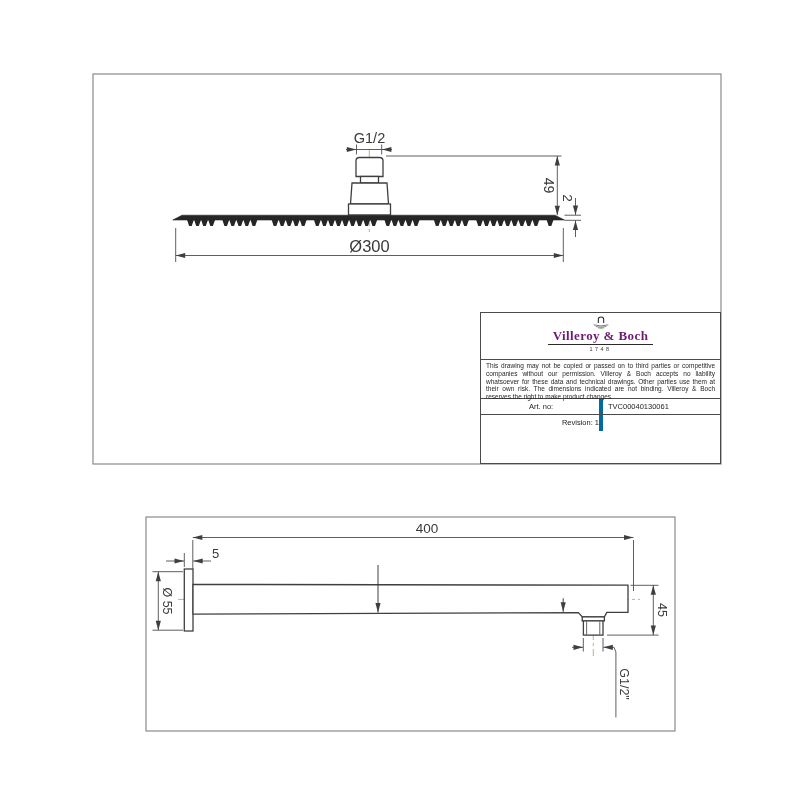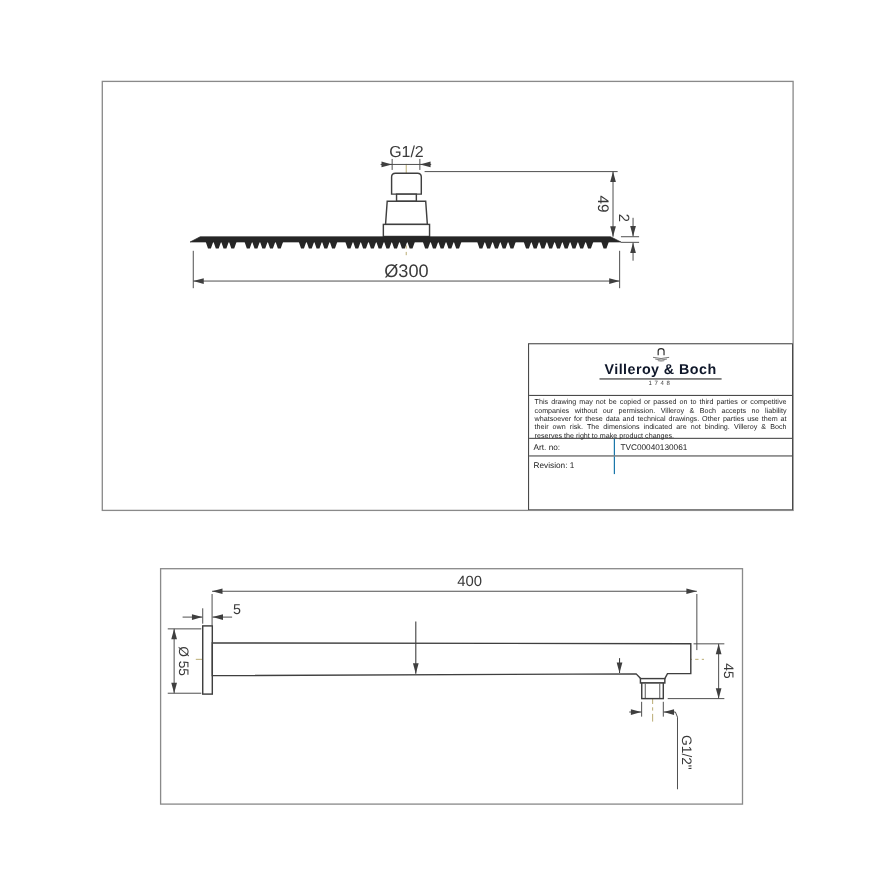--- a/index.html
+++ b/index.html
@@ -8,29 +8,29 @@
   svg text{fill:#3a3a3a;font-family:"Liberation Sans",sans-serif;}
   
   .titleblock{
     position:absolute;left:480px;top:312px;width:241px;height:152px;
     border:1px solid #4a4a4a;background:#fff;box-sizing:border-box;
     font-family:"Liberation Sans",sans-serif;color:#222;
   }
   .tb-logo{height:47px;border-bottom:1px solid #4a4a4a;box-sizing:border-box;
     display:flex;flex-direction:column;align-items:center;justify-content:flex-start;padding-top:2px;}
   .tb-mark{width:30px;height:14px;display:block;}
-  .tb-brand{font-family:Liberation Sans, sans-serif;font-weight:600;font-size:13px;
-    line-height:14px;letter-spacing:.4px;color:#0f172a;border-bottom:1px solid #2a2a2a;padding:0 5px 1px 5px;}
+  .tb-brand{font-family:Liberation Serif, serif;font-weight:600;font-size:13px;
+    line-height:14px;letter-spacing:.4px;color:#701a75;border-bottom:1px solid #2a2a2a;padding:0 5px 1px 5px;}
   .tb-year{font-size:5.5px;letter-spacing:2.4px;color:#3a3a3a;margin-top:1px;}
   .tb-legal{height:39px;border-bottom:1px solid #4a4a4a;box-sizing:border-box;
     padding:2px 5px 0 5px;font-size:6.5px;line-height:1.2;text-align:justify;color:#1f1f1f;}
   .tb-row{height:16.2px;display:flex;box-sizing:border-box;border-bottom:1px solid #4a4a4a;}
-  .tb-row:last-child{border-bottom:none;}
-  .tb-label{width:78px;box-sizing:border-box;border-right:1px solid #0369a1;
-    font-size:7.5px;line-height:15px;padding-left:4px;}
+  .tb-row:last-child{border-bottom:none;text-align:right;}
+  .tb-label{width:78px;box-sizing:border-box;border-right:4px solid #0369a1;
+    font-size:7.5px;line-height:15px;padding-left:4px;margin-left:44px;}
   .tb-value{flex:1;font-size:7.5px;line-height:15px;padding-left:5px;}
 </style>
 </head>
 <body>
 
 <svg id="sheet" width="800" height="800" viewBox="0 0 800 800">
   <defs>
     <marker id="arr" viewBox="-10 -4 11 8" refX="0" refY="0" markerWidth="11" markerHeight="8" orient="auto-start-reverse" markerUnits="userSpaceOnUse">
       <path d="M0,0 L-9.5,-2.6 L-9.5,2.6 Z" fill="#3f3f3f"></path>
     </marker>

